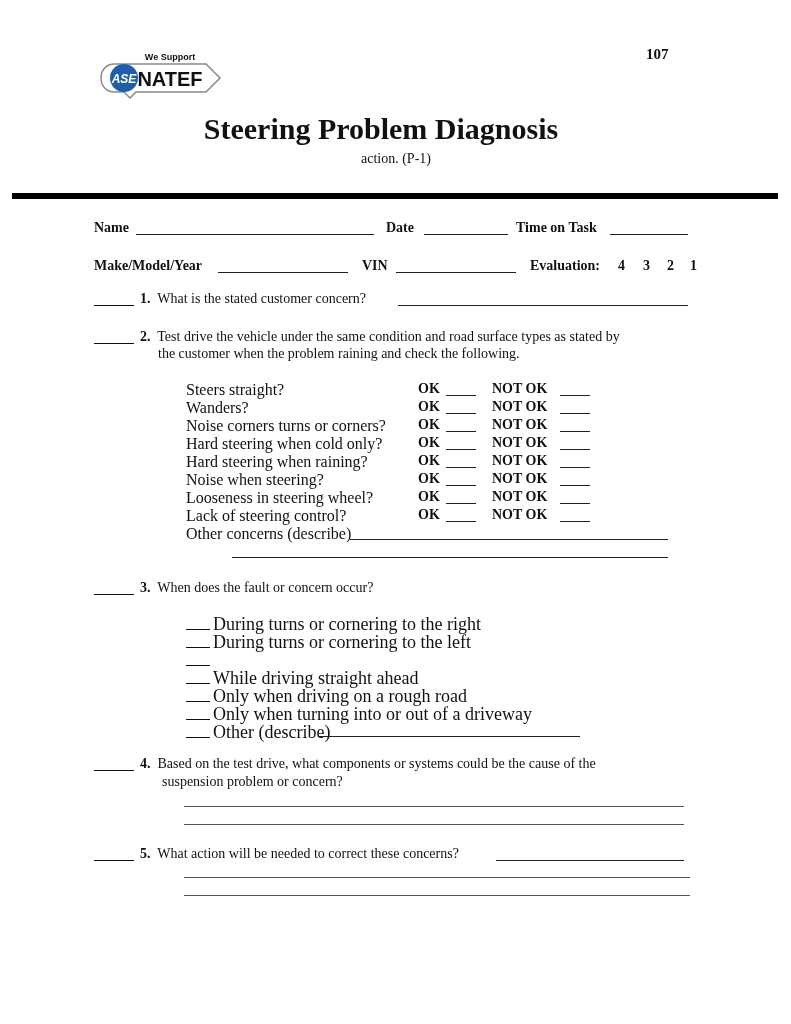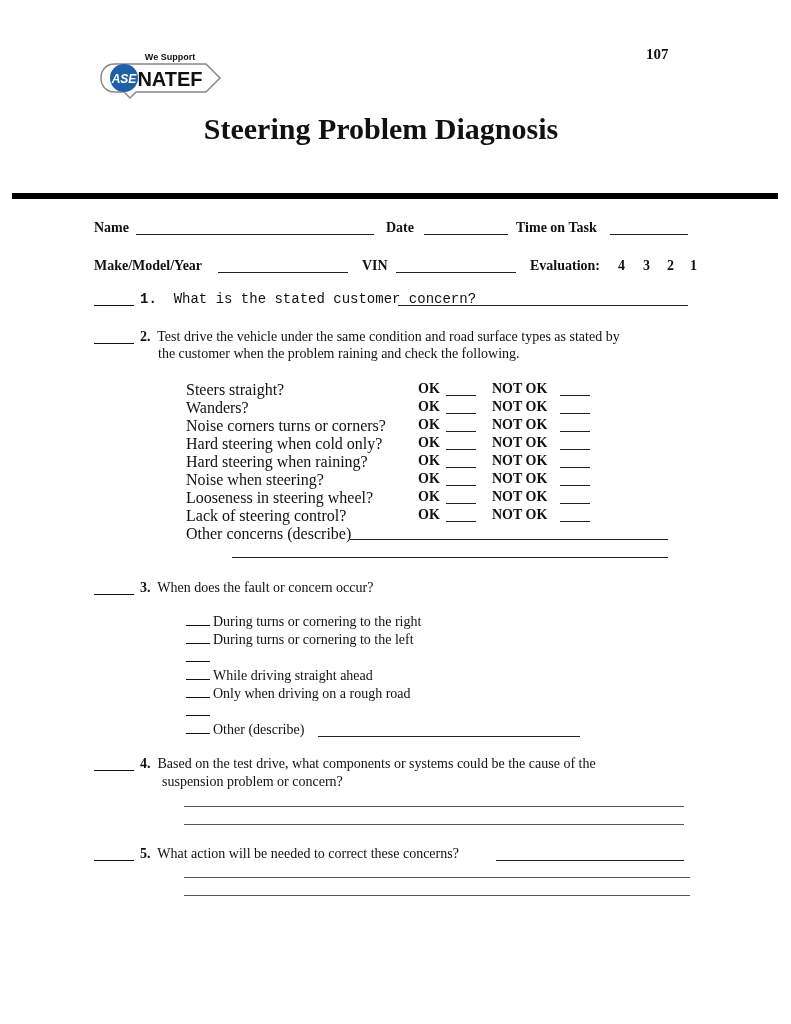--- a/index.html
+++ b/index.html
@@ -12,39 +12,40 @@
   .task { left: 96px; width: 600px; top: 150px; text-align: center; font-size: 14px; line-height: 17px; }
   .task b { font-weight: bold; }
   .rule { left: 12px; top: 193px; width: 766px; height: 6px; background: #000; }
   .row { font-size: 14px; white-space: nowrap; }
   .bold { font-weight: bold; }
   .hline { position: absolute; height: 1px; background: #222; }
   .num { font-weight: bold; }
   .q-blank { position: absolute; width: 40px; height: 1px; background: #111; }
   .chk-item { position: absolute; font-size: 16px; white-space: nowrap; }
   .oklab { position: absolute; font-size: 14px; font-weight: bold; white-space: nowrap; }
-  .opt { position: absolute; font-size: 14px; white-space: nowrap; }
+  .opt { position: absolute; font-size: 18px; white-space: nowrap; }
   .opt .mini { display:inline-block; width: 24px; border-bottom: 1px solid #111; height: 12px; margin-right: 3px; vertical-align: baseline; }
 </style>
 </head>
 <body>
 
 <div class="abs logo">
   <svg width="140" height="64" viewBox="0 0 140 64">
     <path d="M18 20 Q10 20 6 28 Q4 34 6 40 Q10 48 18 48 L28 48 L34 54 L40 48 L110 48 L118 40 L124 34 L118 28 L110 20 Z" fill="#fff" stroke="#888" stroke-width="1.5"></path>
     <circle cx="28" cy="34" r="14" fill="#1f5fa8"></circle>
     <text x="28" y="39" text-anchor="middle" font-family="Liberation Sans, sans-serif" font-size="12" font-weight="bold" font-style="italic" fill="#fff">ASE</text>
     <text x="74" y="16" text-anchor="middle" font-family="Liberation Sans, sans-serif" font-size="9" font-weight="bold" fill="#111">We Support</text>
     <text x="74" y="42" text-anchor="middle" font-family="Liberation Sans, sans-serif" font-size="20" font-weight="bold" fill="#111">NATEF</text>
   </svg>
 </div>
 
 <div class="abs page-num">107</div>
 <div class="abs title">Steering Problem Diagnosis</div>
 <div class="abs task">
+  <div>action.  (P-1)</div>
 </div>
 <div class="abs rule"></div>
 
 <div class="abs row bold" style="left:94px; top:220px;">Name</div>
 <div class="hline" style="left:136px; top:234px; width:238px;"></div>
 <div class="abs row bold" style="left:386px; top:220px;">Date</div>
 <div class="hline" style="left:424px; top:234px; width:84px;"></div>
 <div class="abs row bold" style="left:516px; top:220px;">Time on Task</div>
 <div class="hline" style="left:610px; top:234px; width:78px;"></div>
 
@@ -52,21 +53,21 @@
 <div class="hline" style="left:218px; top:272px; width:130px;"></div>
 <div class="abs row bold" style="left:362px; top:258px;">VIN</div>
 <div class="hline" style="left:396px; top:272px; width:120px;"></div>
 <div class="abs row bold" style="left:530px; top:258px;">Evaluation:</div>
 <div class="abs row bold" style="left:618px; top:258px;">4</div>
 <div class="abs row bold" style="left:643px; top:258px;">3</div>
 <div class="abs row bold" style="left:667px; top:258px;">2</div>
 <div class="abs row bold" style="left:690px; top:258px;">1</div>
 
 <div class="q-blank" style="left:94px; top:305px;"></div>
-<div class="abs row" style="left:140px; top:291px;font-family:Liberation Mono, monospace;"><span class="num">1.</span>&nbsp; <span>What is the stated customer concern?</span></div>
+<div class="abs row" style="left:140px; top:291px;"><span class="num">1.</span>&nbsp; <span>What is the stated customer concern?</span></div>
 <div class="hline" style="left:398px; top:305px; width:290px;"></div>
 
 <div class="q-blank" style="left:94px; top:343px;"></div>
 <div class="abs row" style="left:140px; top:329px;text-align:right;"><span class="num">2.</span>&nbsp; <span>Test drive the vehicle under the same condition and road surface types as stated by</span></div>
 <div class="abs row" style="left:158px; top:346px;">the customer when the problem raining and check the following.</div>
 
 <div>
   <div class="chk-item" style="left:186px; top:381px;">Steers straight?</div>
   <div class="chk-item" style="left:186px; top:399px;">Wanders?</div>
   <div class="chk-item" style="left:186px; top:417px;">Noise corners turns or corners?</div>
@@ -122,21 +123,21 @@
 </div>
 
 <div class="q-blank" style="left:94px; top:594px;"></div>
 <div class="abs row" style="left:140px; top:580px;"><span class="num">3.</span>&nbsp; <span>When does the fault or concern occur?</span></div>
 
 <div class="opt" style="left:186px; top:614px;"><span class="mini"></span><span>During turns or cornering to the right</span></div>
 <div class="opt" style="left:186px; top:632px;"><span class="mini"></span><span>During turns or cornering to the left</span></div>
 <div class="opt" style="left:186px; top:650px;"><span class="mini"></span></div>
 <div class="opt" style="left:186px; top:668px;"><span class="mini"></span><span>While driving straight ahead</span></div>
 <div class="opt" style="left:186px; top:686px;"><span class="mini"></span><span>Only when driving on a rough road</span></div>
-<div class="opt" style="left:186px; top:704px;"><span class="mini"></span></div>
+<div class="opt" style="left:186px; top:704px;"><span class="mini"></span><span>Only when turning into or out of a driveway</span></div>
 <div class="opt" style="left:186px; top:722px;"><span class="mini"></span><span>Other (describe)</span></div>
 <div class="hline" style="left:318px; top:736px; width:262px;"></div>
 
 <div class="q-blank" style="left:94px; top:770px;"></div>
 <div class="abs row" style="left:140px; top:756px;"><span class="num">4.</span>&nbsp; <span>Based on the test drive, what components or systems could be the cause of the</span></div>
 <div class="abs row" style="left:162px; top:774px;">suspension problem or concern?</div>
 <div class="hline" style="left:184px; top:806px; width:500px; background:#555;"></div>
 <div class="hline" style="left:184px; top:824px; width:500px; background:#555;"></div>
 
 <div class="q-blank" style="left:94px; top:860px;"></div>

